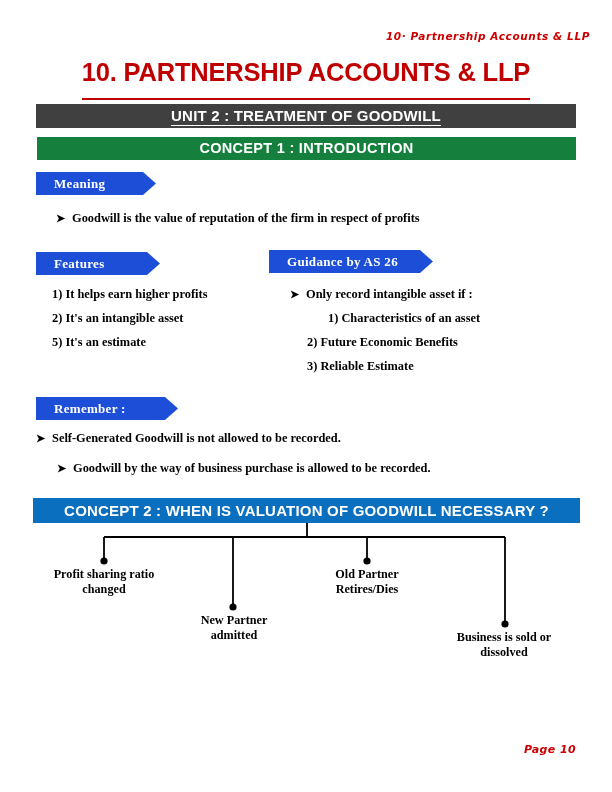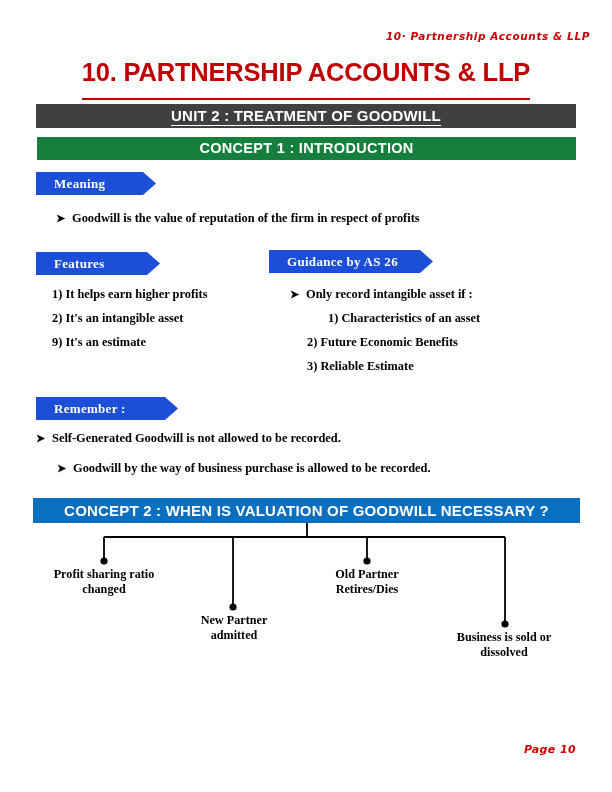--- a/index.html
+++ b/index.html
@@ -195,21 +195,21 @@
 <div class="bar" id="unit-bar"><span class="u">UNIT 2 : TREATMENT OF GOODWILL</span></div>
 
 <div class="bar" id="concept1-bar">CONCEPT 1 : INTRODUCTION</div>
 
 <div class="chev" id="chev-meaning">Meaning</div>
 <div class="arrow-row" id="meaning-line"><span class="ar">➤</span><span>Goodwill is the value of reputation of the firm in respect of profits</span></div>
 
 <div class="chev" id="chev-features">Features</div>
 <div class="body-text" id="feat-1">1) It helps earn higher profits</div>
 <div class="body-text" id="feat-2">2) It's an intangible asset</div>
-<div class="body-text" id="feat-3">9) It's an estimate</div>
+<div class="body-text" id="feat-3">5) It's an estimate</div>
 
 <div class="chev" id="chev-guidance">Guidance by AS 26</div>
 <div class="arrow-row" id="guide-head"><span class="ar">➤</span><span>Only record intangible asset if :</span></div>
 <div class="body-text" id="guide-1">1) Characteristics of an asset</div>
 <div class="body-text" id="guide-2">2) Future Economic Benefits</div>
 <div class="body-text" id="guide-3">3) Reliable Estimate</div>
 
 <div class="chev" id="chev-remember">Remember :</div>
 <div class="arrow-row" id="rem-1"><span class="ar">➤</span><span>Self-Generated Goodwill is not allowed to be recorded.</span></div>
 <div class="arrow-row" id="rem-2"><span class="ar">➤</span><span>Goodwill by the way of business purchase is allowed to be recorded.</span></div>

